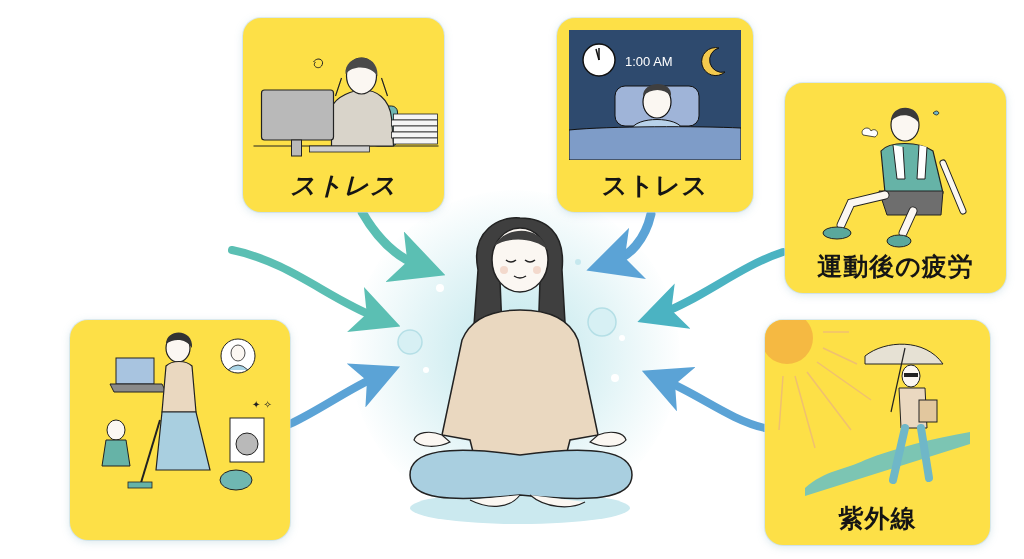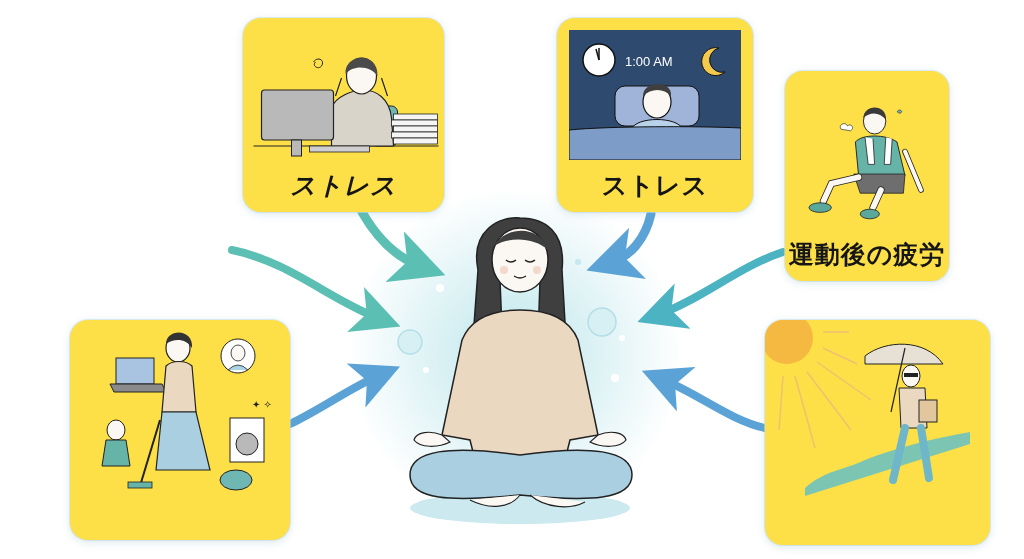--- a/index.html
+++ b/index.html
@@ -19,21 +19,21 @@
   }
   .card .art { position: absolute; left: 0; right: 0; top: 0; bottom: 44px; }
   .card .label {
     position: absolute; left: 0; right: 0; bottom: 10px; text-align: center;
     font-weight: bold; font-size: 25px; color: #151515; letter-spacing: 1px;
   }
   .card svg { width: 100%; height: 100%; display: block; }
 
   #card-stress   { left: 243px; top: 18px;  width: 201px; height: 194px; font-style: italic; }
   #card-sleep    { left: 557px; top: 18px;  width: 196px; height: 194px; }
-  #card-exercise { left: 785px; top: 71px;  width: 164px; height: 210px; }
+  #card-exercise { left: 785px; top: 83px;  width: 221px; height: 210px; }
   #card-busy     { left: 70px;  top: 320px; width: 220px; height: 220px; }
   #card-uv       { left: 765px; top: 320px; width: 225px; height: 225px; }
 
   .arrows { position: absolute; left: 0; top: 0; width: 1024px; height: 559px; pointer-events: none; }
   .center-figure { position: absolute; left: 370px; top: 210px; width: 300px; height: 320px; }
   .center-figure svg { width: 100%; height: 100%; }
 </style>
 </head>
 <body>
 
@@ -240,13 +240,14 @@
       <path d="M100,36 C120,20 160,18 178,44 L100,44 Z" fill="#e6e1d4" stroke="#222" stroke-width="1"></path>
       <line x1="140" y1="28" x2="126" y2="92" stroke="#222" stroke-width="1.2"></line>
 
       <ellipse cx="146" cy="56" rx="9" ry="11" fill="#fbf7f2" stroke="#222" stroke-width="1"></ellipse>
       <rect x="139" y="53" width="14" height="4" fill="#222"></rect>
       <path d="M134,68 L160,68 L162,108 L136,108 Z" fill="#ead8c0" stroke="#222" stroke-width="1"></path>
       <rect x="154" y="80" width="18" height="22" fill="#e2c79e" stroke="#222" stroke-width="1"></rect>
       <path d="M140,108 L128,160 M156,108 L164,158" stroke="#6fb7c8" stroke-width="8" stroke-linecap="round"></path>
     </svg>
   </div>
+  <div class="label">紫外線</div>
 </div>
 
 </body></html>

